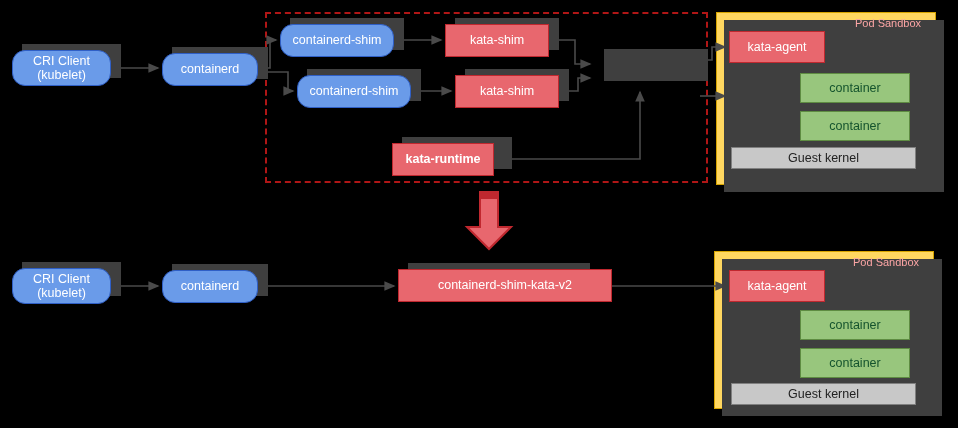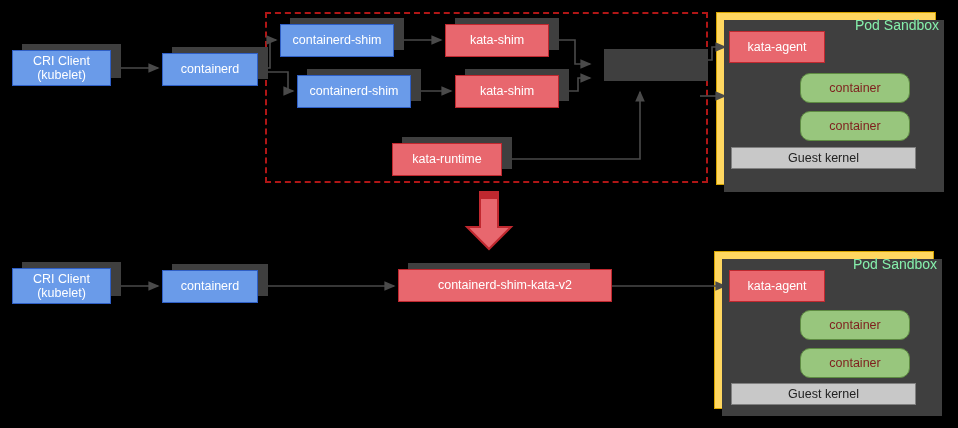--- a/index.html
+++ b/index.html
@@ -23,35 +23,35 @@
     color:#ffffff;
     border-width:1.5px;
     border-style:solid;
     z-index:6;
   }
   .shadow{
     position:absolute;
     background:#3f3f3f;
     z-index:5;
   }
-  .blue{ background:#6a9be9; border-color:#2f5fc6; color:#ffffff; }
+  .blue{ background:#6a9be9; border-color:#2f5fc6; color:#ffffff;border-radius:13px; }
   .red { background:#e8676e; border-color:#c0282f; color:#ffffff;text-align:right; }
-  .green{ background:#98c67d; border-color:#5e8c42; color:#7f1d1d;border-radius:10px; }
+  .green{ background:#98c67d; border-color:#5e8c42; color:#14532d; }
   .gray{ background:#c8c8c8; border-color:#808080; color:#222222; }
   .sandbox{
     position:absolute;
     box-sizing:border-box;
     background:#ffd760;
     border:1.5px solid #d6a400;
     z-index:3;
   }
   .sandbox-title{
     position:absolute;
-    color:#86efac;
-    font-size:14px;
+    color:#fca5a5;
+    font-size:11px;
     z-index:7;
   }
   .dashedbox{
     position:absolute;
     box-sizing:border-box;
     border:2px dashed #b01616;
     background:transparent;
     z-index:2;
   }
   .conn{position:absolute;z-index:4;}
@@ -90,21 +90,21 @@
 
   <div class="shadow" style="left:455px;top:18px;width:104px;height:32px;"></div>
   <div class="node red" style="left:445px;top:24px;width:104px;height:33px;">kata-shim</div>
 
   <div class="shadow" style="left:465px;top:69px;width:104px;height:32px;"></div>
   <div class="node red" style="left:455px;top:75px;width:104px;height:33px;">kata-shim</div>
 
   <div class="shadow" style="left:604px;top:49px;width:104px;height:32px;"></div>
 
   <div class="shadow" style="left:402px;top:137px;width:110px;height:32px;"></div>
-  <div class="node red" style="left:392px;top:143px;width:110px;height:33px;">kata-runtime</div>
+  <div class="node red" style="left:392px;top:143px;width:102px;height:33px;font-weight:bold;">kata-runtime</div>
 
   <div class="shadow" style="left:724px;top:20px;width:220px;height:172px;"></div>
   <div class="sandbox" style="left:716px;top:12px;width:220px;height:173px;"></div>
   <div class="sandbox-title" style="left:855px;top:17px;">Pod Sandbox</div>
 
   <div class="node red" style="left:729px;top:31px;width:96px;height:32px;">kata-agent</div>
 
   <div class="node green" style="left:800px;top:73px;width:110px;height:30px;">container</div>
 
   <div class="node green" style="left:800px;top:111px;width:110px;height:30px;">container</div>

